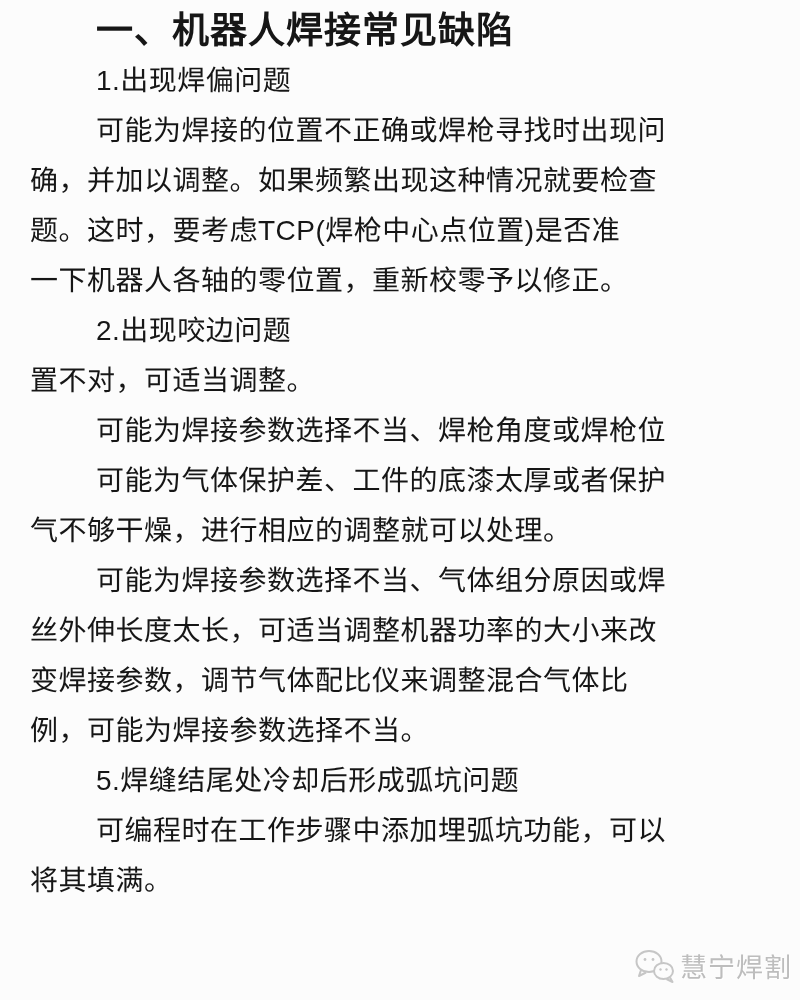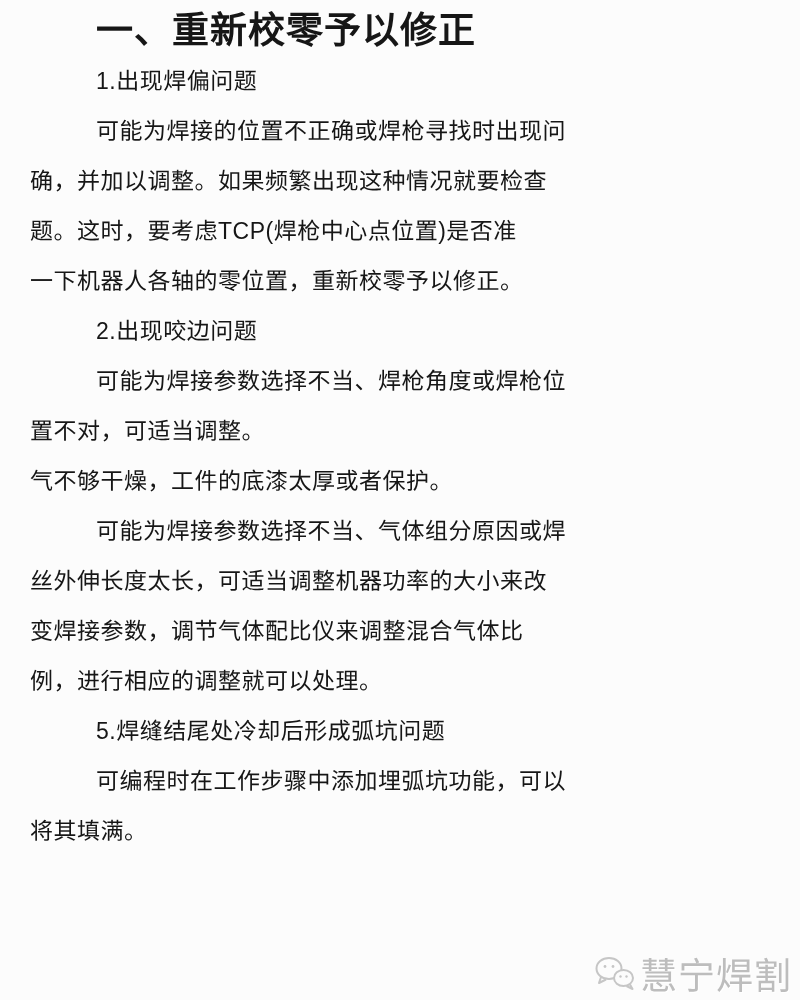--- a/index.html
+++ b/index.html
@@ -21,69 +21,70 @@
   }
   .text-col {
     position: absolute;
     left: 30px;
     top: 6px;
     width: 742px;
   }
   .line {
     height: 50px;
     line-height: 50px;
-    font-size: 23px;
+    font-size: 28px;
     letter-spacing: 0.5px;
     white-space: nowrap;
     overflow: hidden;
   }
   .line.indent {
     padding-left: 66px;
   }
   .line.title {
     font-weight: bold;
     font-size: 37px;
     letter-spacing: 1px;
   }
   .watermark {
     position: absolute;
     right: 8px;
     top: 946px;
     display: flex;
     align-items: center;
     gap: 5px;
     color: #bdbdbd;
-    font-size: 37px;
+    font-size: 27px;
     letter-spacing: 1px;
     text-shadow: 1px 1px 0 #ffffff;
     white-space: nowrap;
   }
   .watermark svg {
     display: block;
   }
 </style>
 </head>
 <body>
 
 <div class="page">
   <div class="text-col">
-    <div class="line title indent">一、重新校零予以修正</div>
+    <div class="line title indent">一、机器人焊接常见缺陷</div>
     <div class="line indent">1.出现焊偏问题</div>
     <div class="line indent">可能为焊接的位置不正确或焊枪寻找时出现问</div>
     <div class="line">确，并加以调整。如果频繁出现这种情况就要检查</div>
     <div class="line">题。这时，要考虑TCP(焊枪中心点位置)是否准</div>
     <div class="line">一下机器人各轴的零位置，重新校零予以修正。</div>
     <div class="line indent">2.出现咬边问题</div>
+    <div class="line">置不对，可适当调整。</div>
     <div class="line indent">可能为焊接参数选择不当、焊枪角度或焊枪位</div>
-    <div class="line">置不对，可适当调整。</div>
-    <div class="line">气不够干燥，工件的底漆太厚或者保护。</div>
+    <div class="line indent">可能为气体保护差、工件的底漆太厚或者保护</div>
+    <div class="line">气不够干燥，进行相应的调整就可以处理。</div>
     <div class="line indent">可能为焊接参数选择不当、气体组分原因或焊</div>
     <div class="line">丝外伸长度太长，可适当调整机器功率的大小来改</div>
     <div class="line">变焊接参数，调节气体配比仪来调整混合气体比</div>
-    <div class="line">例，进行相应的调整就可以处理。</div>
+    <div class="line">例，可能为焊接参数选择不当。</div>
     <div class="line indent">5.焊缝结尾处冷却后形成弧坑问题</div>
     <div class="line indent">可编程时在工作步骤中添加埋弧坑功能，可以</div>
     <div class="line">将其填满。</div>
   </div>
 
   <div class="watermark">
     <span>
       <svg width="40" height="34" viewBox="0 0 40 34">
 
         <ellipse cx="14" cy="12.5" rx="12.5" ry="10.5" fill="none" stroke="#c6c6c6" stroke-width="2"></ellipse>

